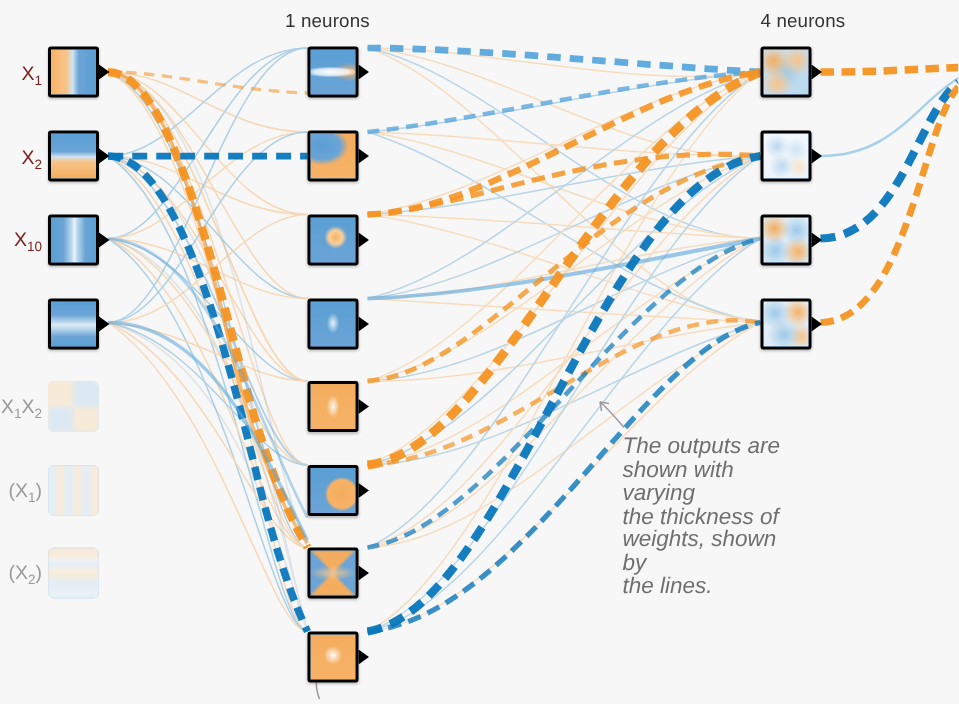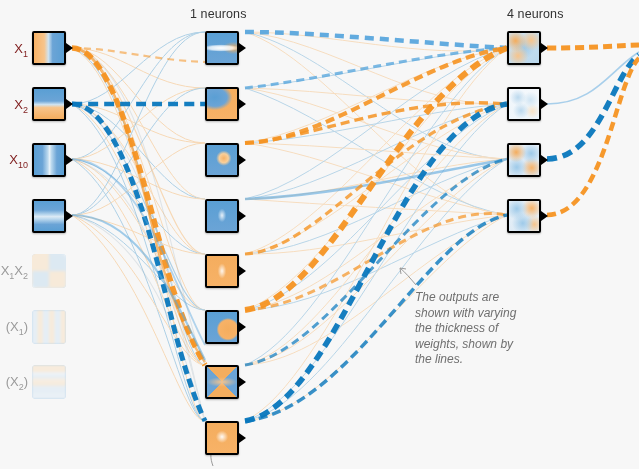--- a/index.html
+++ b/index.html
@@ -55,21 +55,21 @@
     color:#7f1d1d;
     white-space:nowrap;
     text-align:right;
   }
   .inlabel.dim{color:#9a9a9a;}
   .inlabel sub{font-size:9px;}
 
   .callout{
     position:absolute;
     font-style:italic;
-    font-size:12px;
+    font-size:15px;
     line-height:15.5px;
     color:#6f6f6f;
     width:115px;
   }
 </style>
 </head>
 <body>
 
 <div id="stage">
 

